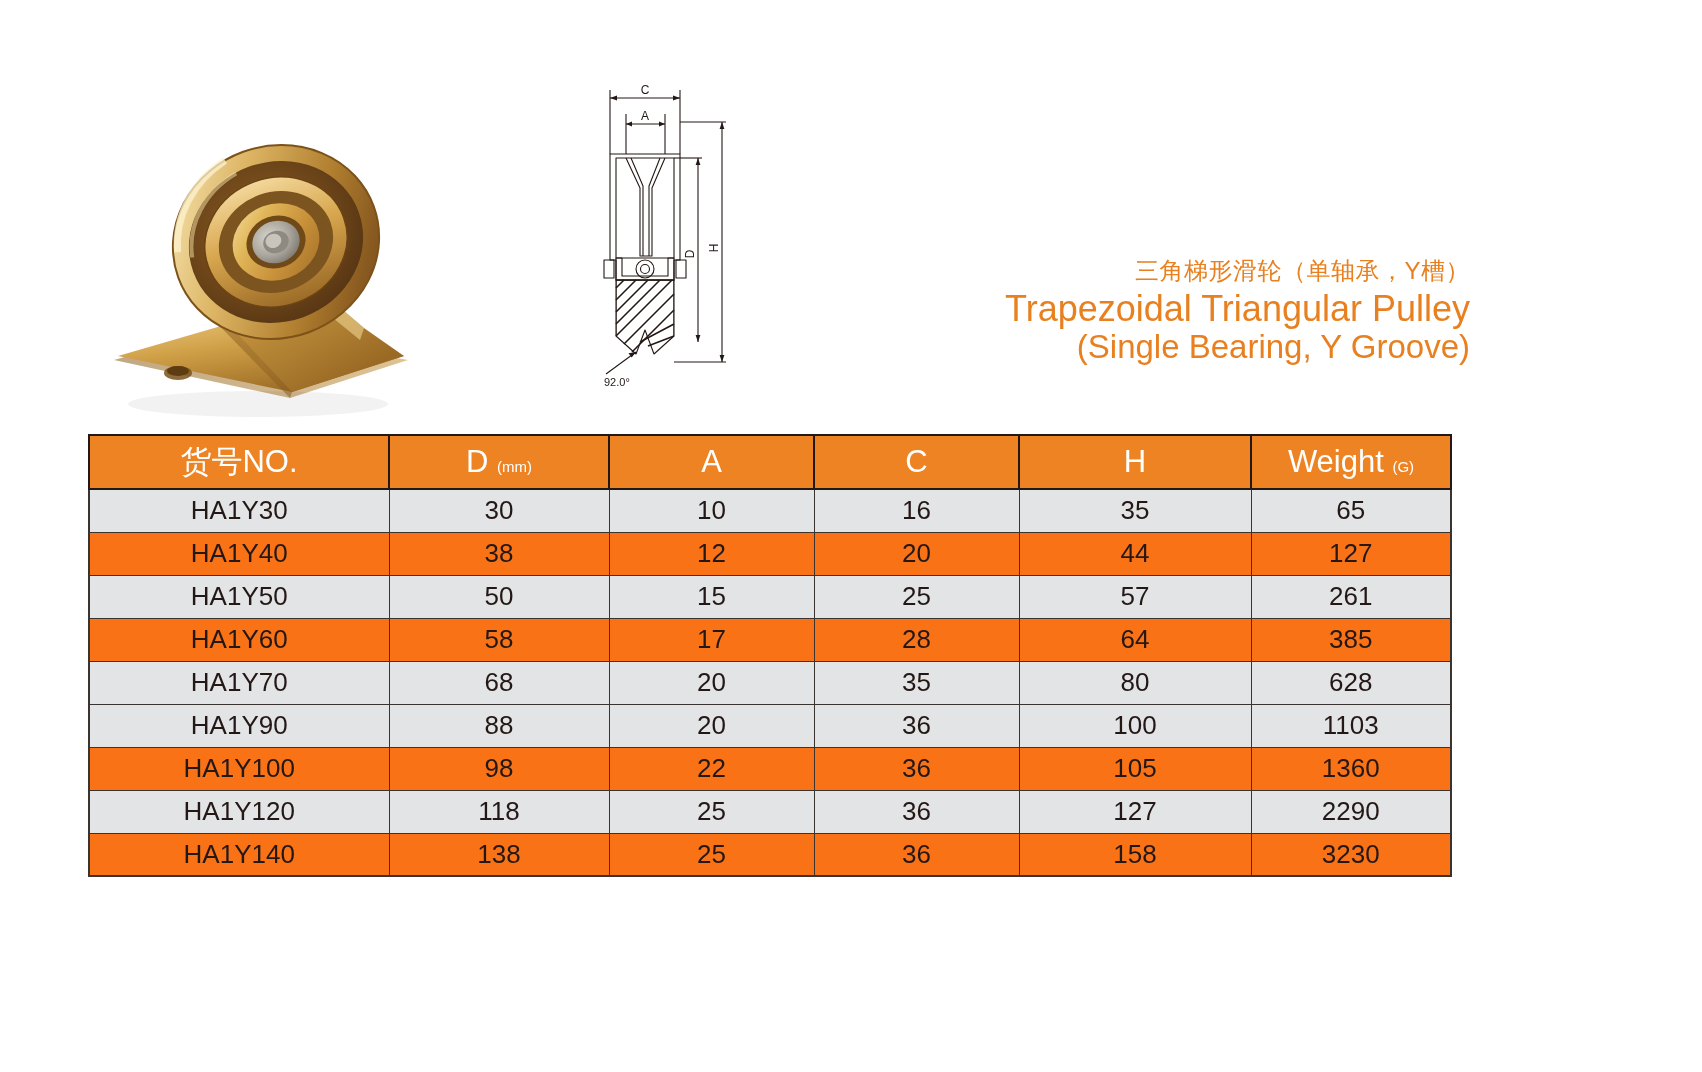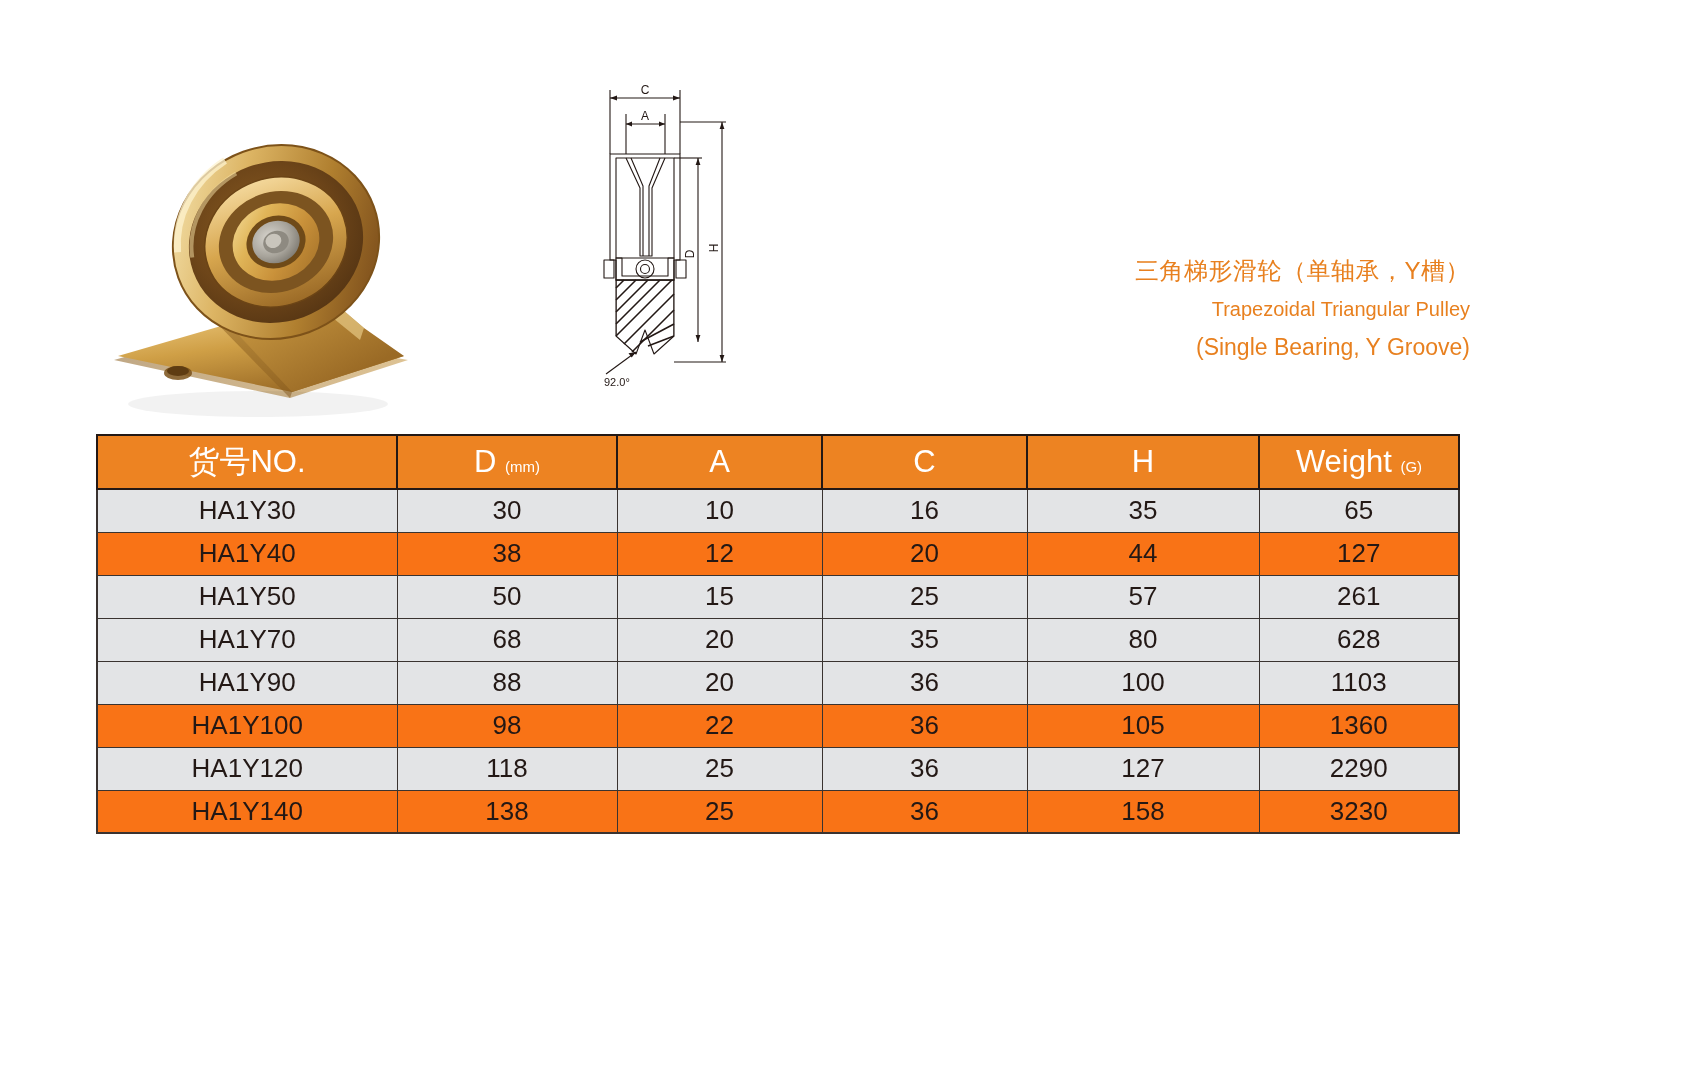--- a/index.html
+++ b/index.html
@@ -22,28 +22,28 @@
   
   .title-block {
     position:absolute; left:930px; top:252px; width:540px;
     text-align:right; color:#E8801F;
   }
   .title-cn {
     font-size:24px; line-height:38px; letter-spacing:0.5px;
     white-space:nowrap; font-weight:400;
   }
   .title-en1 {
-    font-size:20px; line-height:38px; white-space:nowrap; font-weight:400;
+    font-size:36px; line-height:38px; white-space:nowrap; font-weight:400;
   }
   .title-en2 {
-    font-size:23px; line-height:38px; white-space:nowrap; font-weight:400;
+    font-size:33px; line-height:38px; white-space:nowrap; font-weight:400;
   }
 
   
-  .table-wrap { position:absolute; left:96px; top:434px; width:1332px; }
+  .table-wrap { position:absolute; left:88px; top:434px; width:1332px; }
   table.spec { border-collapse:collapse; width:1362px; table-layout:fixed; }
   table.spec th, table.spec td {
     border:2px solid #231815;
     text-align:center;
     font-weight:400;
     color:#231815;
   }
   table.spec thead th {
     background:#ED8322;
     color:#ffffff;
@@ -284,20 +284,28 @@
             <td>127</td>
           </tr>
           <tr class="odd">
             <td>HA1Y50</td>
             <td>50</td>
             <td>15</td>
             <td>25</td>
             <td>57</td>
             <td>261</td>
           </tr>
+          <tr class="even">
+            <td>HA1Y60</td>
+            <td>58</td>
+            <td>17</td>
+            <td>28</td>
+            <td>64</td>
+            <td>385</td>
+          </tr>
           <tr class="odd">
             <td>HA1Y70</td>
             <td>68</td>
             <td>20</td>
             <td>35</td>
             <td>80</td>
             <td>628</td>
           </tr>
           <tr class="odd">
             <td>HA1Y90</td>

